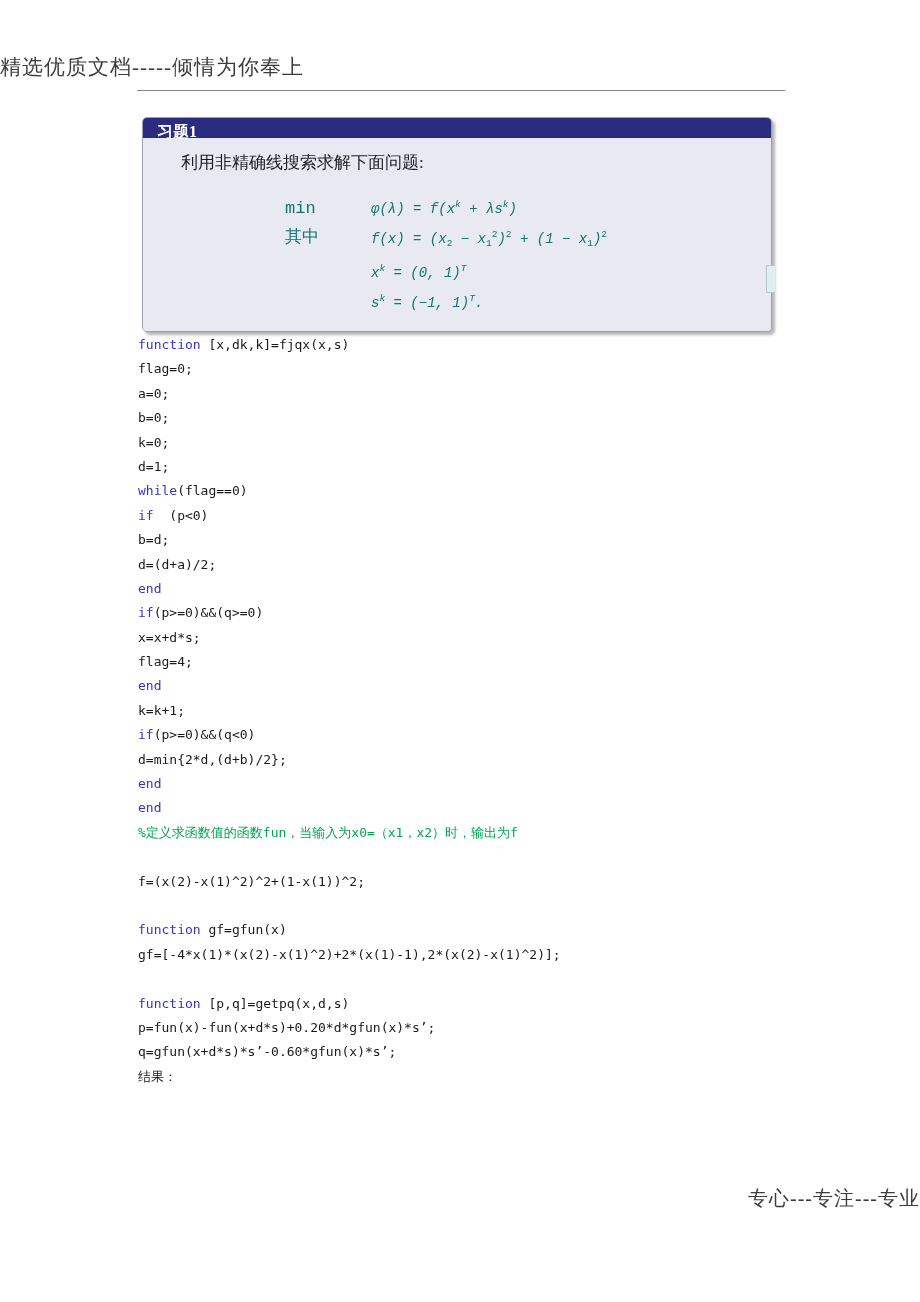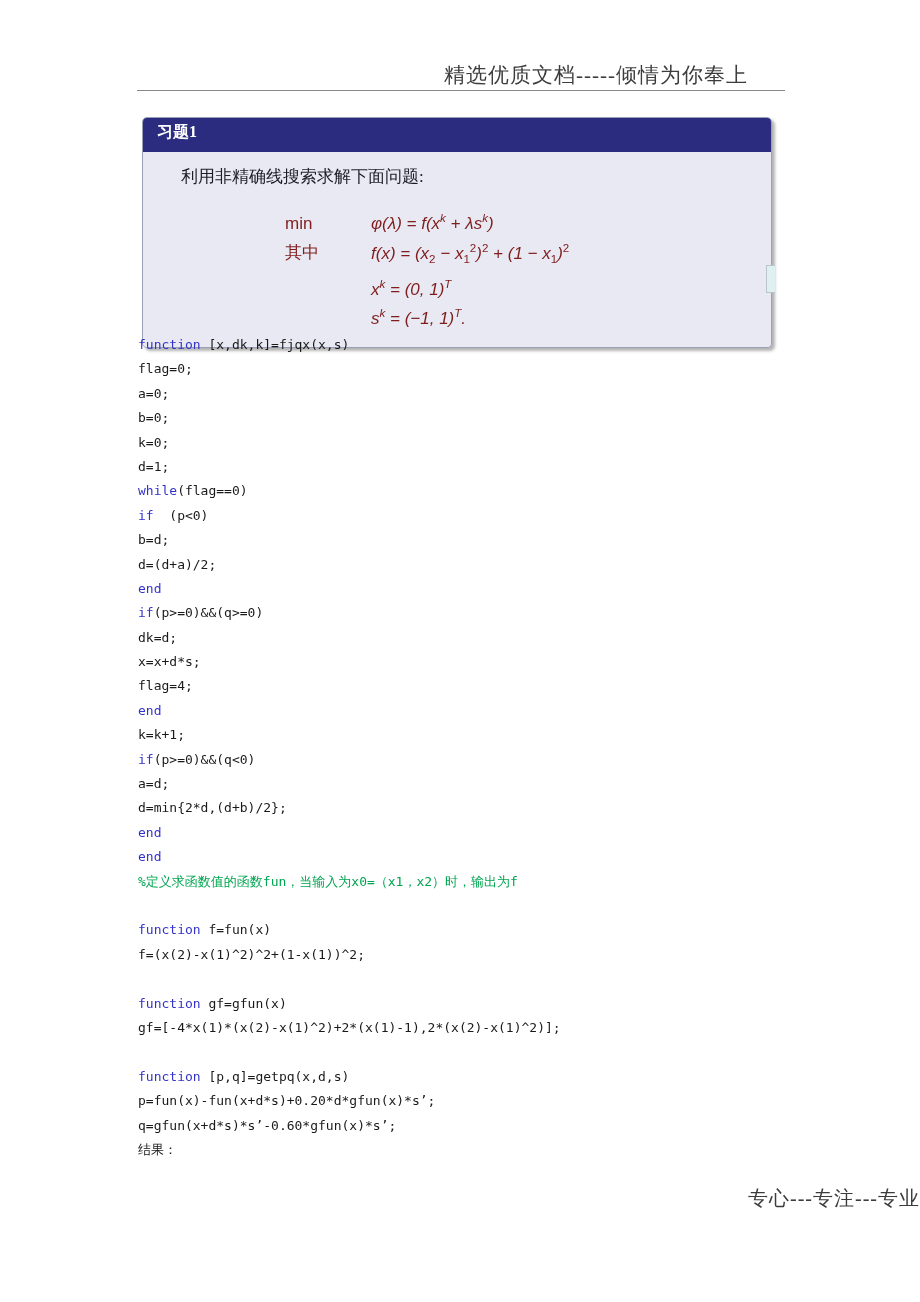--- a/index.html
+++ b/index.html
@@ -12,23 +12,23 @@
     height: 1302px;
     position: relative;
     font-family: "Liberation Serif", "DejaVu Serif", serif;
     overflow: hidden;
   }
 
   
   #page-header {
     position: absolute;
     left: 0;
-    top: 60px;
+    top: 52px;
     width: 748px;
-    text-align: right;
+    text-align: left;
   }
   #page-header .hdr-text {
     font-family: "Liberation Serif", "DejaVu Serif", serif;
     font-size: 21px;
     color: #3c3c3c;
     letter-spacing: 1px;
     line-height: 30px;
     white-space: pre;
   }
   #header-rule {
@@ -47,21 +47,21 @@
     top: 117px;
     width: 628px;
     border: 1px solid #9aa0b4;
     border-radius: 5px;
     background: #e8e9f2;
     box-shadow: 3px 3px 3px rgba(120,120,120,0.55);
     overflow: hidden;
   }
   #exercise-titlebar {
     background: #2b2b80;
-    height: 34px;
+    height: 20px;
     padding: 2px 0 0 14px;
     box-sizing: border-box;
   }
   #exercise-titlebar .title-text {
     color: #ffffff;
     font-size: 16px;
     font-family: "Liberation Serif", "DejaVu Serif", serif;
     font-weight: bold;
     line-height: 24px;
     white-space: pre;
@@ -75,37 +75,37 @@
     color: #1c1c28;
     line-height: 26px;
     font-family: "Liberation Serif", "DejaVu Serif", serif;
     white-space: pre;
     margin-left: 24px;
   }
   
   #math-block {
     margin: 16px 0 0 0;
     padding-left: 128px;
-    font-family: Liberation Sans, sans-serif;
-    color: #7f1d1d;
+    font-family: Liberation Mono, monospace;
+    color: #0f766e;
   }
   .math-row {
     display: flex;
     align-items: baseline;
     line-height: 25px;
     white-space: pre;
   }
   .math-label {
     width: 86px;
     flex: 0 0 86px;
     font-size: 17px;
     font-style: normal;
   }
   .math-expr {
-    font-size: 17px;
+    font-size: 14px;
     font-style: italic;
   }
   sup, sub {
     font-size: 0.68em;
     font-style: italic;
   }
   sup.rm, sub.rm { font-style: normal; }
 
   
   #edge-artifact {
@@ -187,33 +187,30 @@
     <div class="code-line"><span>a=0;</span></div>
     <div class="code-line"><span>b=0;</span></div>
     <div class="code-line"><span>k=0;</span></div>
     <div class="code-line"><span>d=1;</span></div>
     <div class="code-line"><span class="kw">while</span><span>(flag==0)</span></div>
     <div class="code-line"><span class="kw">if</span><span>  (p&lt;0)</span></div>
     <div class="code-line"><span>b=d;</span></div>
     <div class="code-line"><span>d=(d+a)/2;</span></div>
     <div class="code-line"><span class="kw">end</span></div>
     <div class="code-line"><span class="kw">if</span><span>(p&gt;=0)&amp;&amp;(q&gt;=0)</span></div>
-    <div class="code-line"><span>dk=d;</span></div>
     <div class="code-line"><span>x=x+d*s;</span></div>
     <div class="code-line"><span>flag=4;</span></div>
     <div class="code-line"><span class="kw">end</span></div>
     <div class="code-line"><span>k=k+1;</span></div>
     <div class="code-line"><span class="kw">if</span><span>(p&gt;=0)&amp;&amp;(q&lt;0)</span></div>
-    <div class="code-line"><span>a=d;</span></div>
     <div class="code-line"><span>d=min{2*d,(d+b)/2};</span></div>
     <div class="code-line"><span class="kw">end</span></div>
     <div class="code-line"><span class="kw">end</span></div>
     <div class="code-line"><span class="cmt">%定义求函数值的函数fun，当输入为x0=（x1，x2）时，输出为f</span></div>
     <div class="code-line blank">&nbsp;</div>
-    <div class="code-line"><span class="kw">function</span><span> f=fun(x)</span></div>
     <div class="code-line"><span>f=(x(2)-x(1)^2)^2+(1-x(1))^2;</span></div>
     <div class="code-line blank">&nbsp;</div>
     <div class="code-line"><span class="kw">function</span><span> gf=gfun(x)</span></div>
     <div class="code-line"><span>gf=[-4*x(1)*(x(2)-x(1)^2)+2*(x(1)-1),2*(x(2)-x(1)^2)];</span></div>
     <div class="code-line blank">&nbsp;</div>
     <div class="code-line"><span class="kw">function</span><span> [p,q]=getpq(x,d,s)</span></div>
     <div class="code-line"><span>p=fun(x)-fun(x+d*s)+0.20*d*gfun(x)*s’;</span></div>
     <div class="code-line"><span>q=gfun(x+d*s)*s’-0.60*gfun(x)*s’;</span></div>
     <div class="code-line"><span>结果：</span></div>
   </div>

